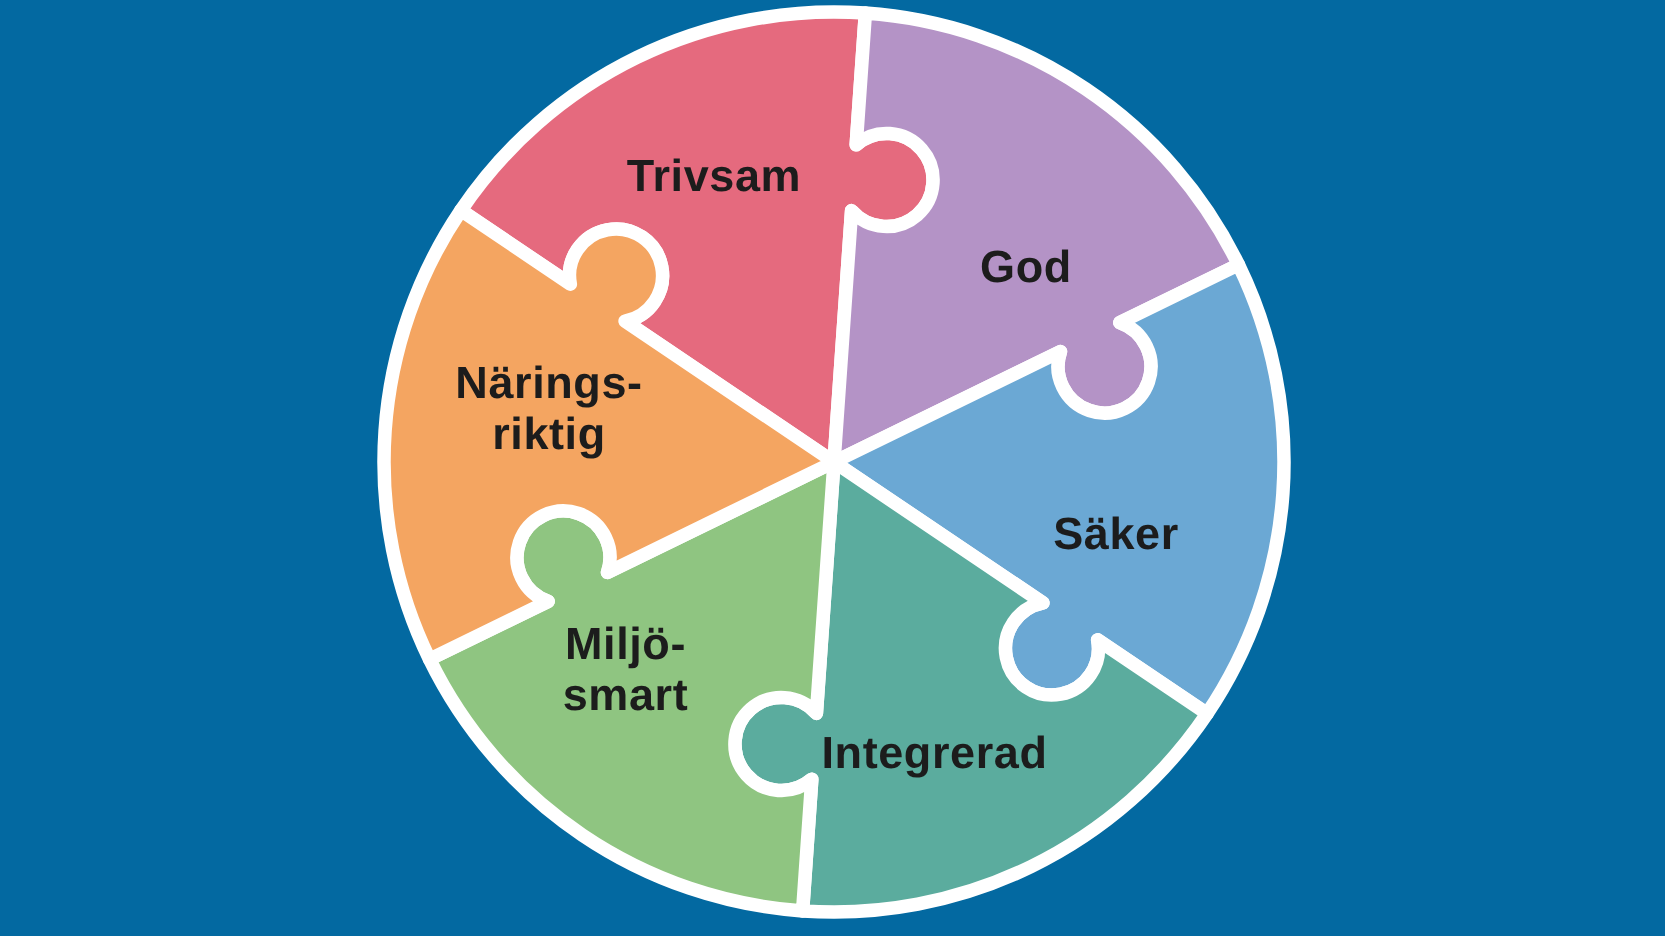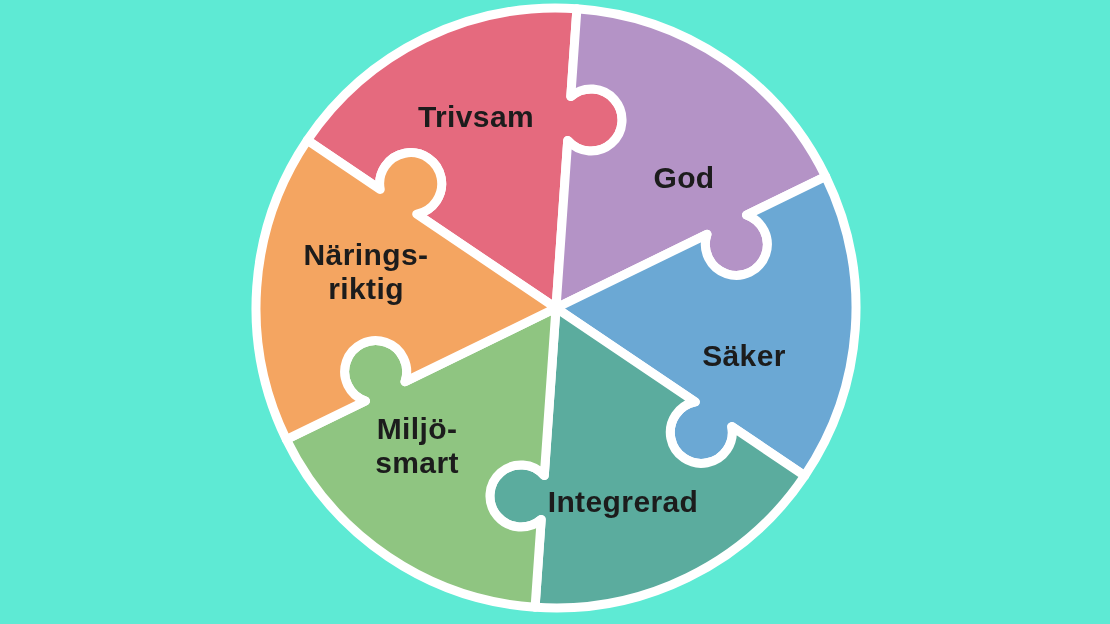--- a/index.html
+++ b/index.html
@@ -11,21 +11,21 @@
     width: 1110px;
     height: 624px;
     overflow: hidden;
     font-family: "Liberation Sans", sans-serif;
   }
   figure.diagram-figure {
     margin: 0;
     position: relative;
     width: 1110px;
     height: 624px;
-    background: #5eead4;
+    background: #0369a1;
   }
   svg {
     display: block;
   }
   .seg-label {
     font-family: "Liberation Sans", sans-serif;
     letter-spacing: 0.4px;
   }
 </style>
 </head>

